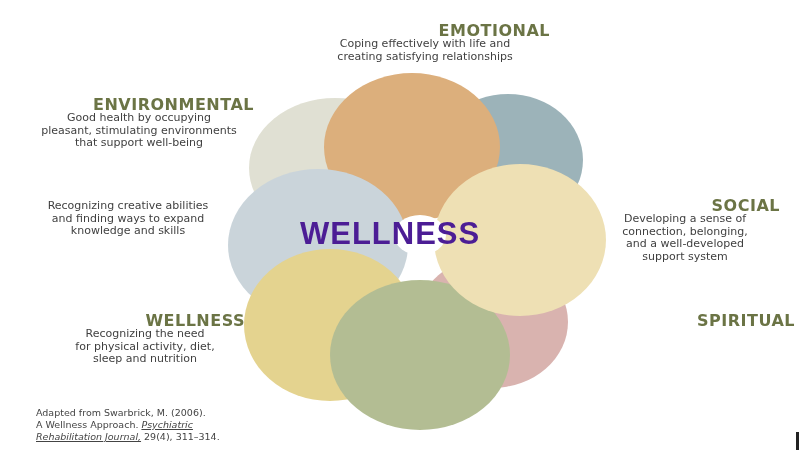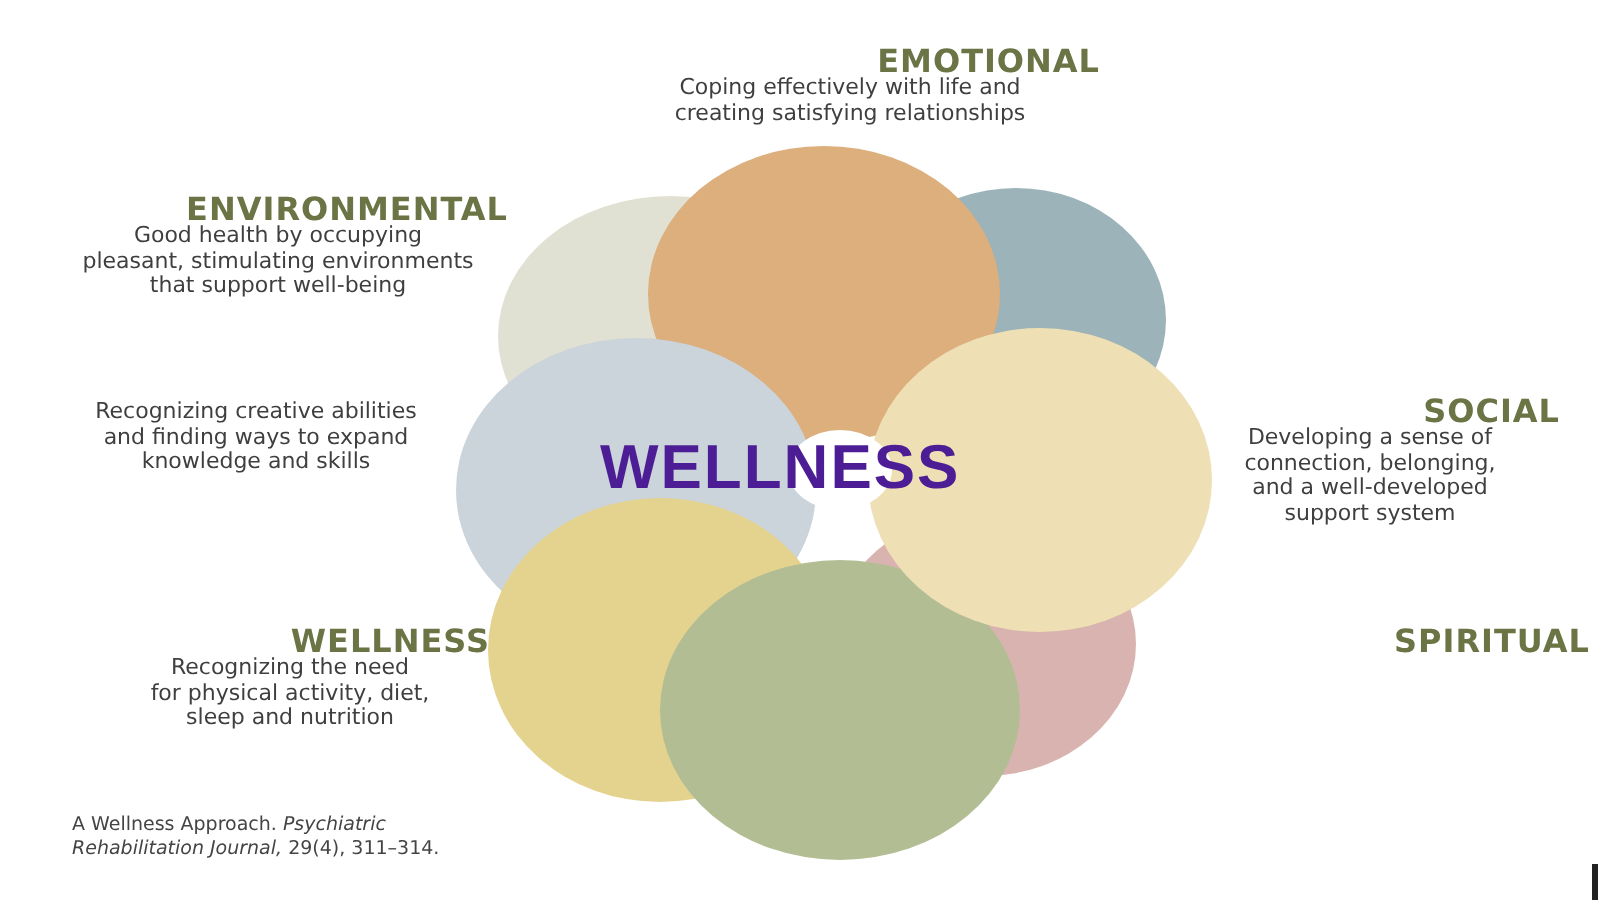--- a/index.html
+++ b/index.html
@@ -10,21 +10,21 @@
   .diagram { position: absolute; left: 0; top: 0; width: 800px; height: 450px; }
   .label { position: absolute; text-align: center; line-height: 12.5px; font-size: 11px; color: #3f3f3f; }
   .label .title { font-weight: bold; font-size: 16px; color: #6b7445; letter-spacing: 0.5px; display: block; line-height: 14px; text-align: right; }
   .label .desc { display: block; white-space: pre-line; text-align: center; }
   .center-word {
     position: absolute; left: 300px; top: 216px; width: 230px; text-align: left;
     font-family: "Liberation Sans", sans-serif; font-weight: bold; font-size: 31px;
     letter-spacing: 1px; color: #4c1d95;
   }
   .citation { position: absolute; left: 36px; top: 407px; font-size: 9.5px; line-height: 12px; color: #444; }
-  .citation .italic { font-style: italic; }
+  .citation .italic { font-style: italic; text-decoration: underline; }
   .corner-mark { position: absolute; left: 796px; top: 432px; width: 3px; height: 18px; background: #222; }
 </style>
 </head>
 <body>
 
 <div class="diagram">
   <svg width="800" height="450">
     <g opacity="0.88">
       <ellipse cx="335" cy="168" rx="86" ry="70" fill="#dcdccd"></ellipse>
       <ellipse cx="508" cy="160" rx="75" ry="66" fill="#8fa9b0"></ellipse>
@@ -74,18 +74,19 @@
   </div>
 
   <div class="label" style="left:24px; top:98px; width:230px;">
     <span class="title">ENVIRONMENTAL</span>
     <span class="desc">Good health by occupying
 pleasant, stimulating environments
 that support well-being</span>
   </div>
 
   <div class="citation">
+    <div>Adapted from Swarbrick, M. (2006).</div>
     <div><span>A Wellness Approach. </span><span class="italic">Psychiatric</span></div>
     <div><span class="italic">Rehabilitation Journal,</span><span> 29(4), 311–314.</span></div>
   </div>
 
   <div class="corner-mark"></div>
 </div>
 
 </body></html>

